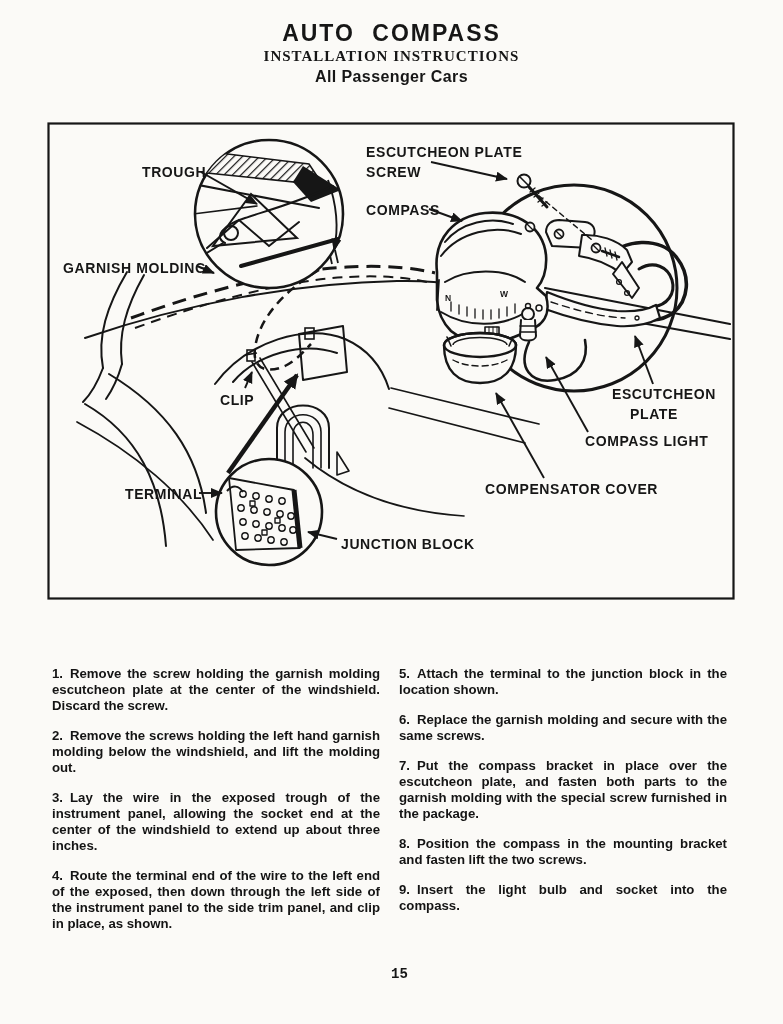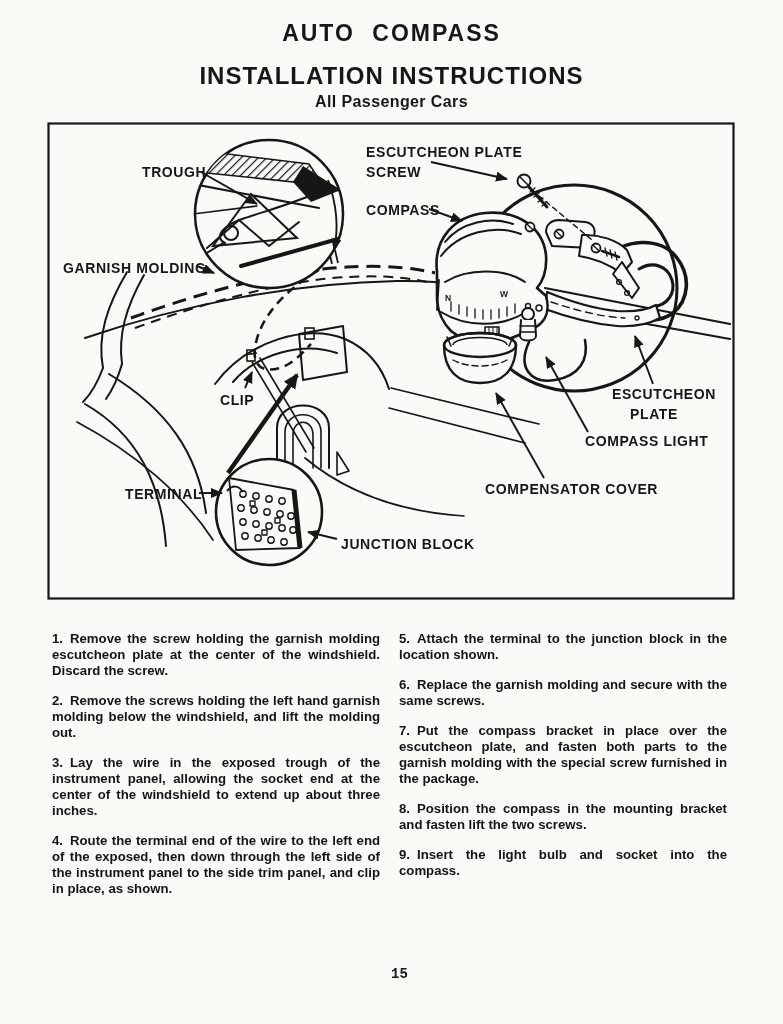--- a/index.html
+++ b/index.html
@@ -3,31 +3,31 @@
 <meta charset="utf-8">
 <style>
   html,body { margin:0; padding:0; background:#e8e8e4; }
   .page {
     position:relative; width:783px; height:1024px; margin:0 auto;
     background:#fbfaf7; color:#161616; overflow:hidden;
     font-family:"Liberation Sans", sans-serif;
   }
   .hdr { position:absolute; top:20px; left:0; width:100%; text-align:center; font-weight:700; }
   .t1 { font-size:23px; letter-spacing:2px; word-spacing:9px; }
-  .t2 { font-size:24px; letter-spacing:1px; margin-top:15px; }
+  .t2 { font-size:15px; letter-spacing:1px; margin-top:1px;font-family:Liberation Serif, serif; }
   .sub { font-size:16px; letter-spacing:0.4px; margin-top:3px; }
   .figure { position:absolute; left:47px; top:122px; width:688px; height:478px; }
   .figure svg { display:block; }
   .figure text {
     font-family:"Liberation Sans", sans-serif; font-weight:700;
     font-size:14px; letter-spacing:0.6px; fill:#161616;
   }
   .figure text.tiny { font-size:8.5px; letter-spacing:0; }
   .col {
-    position:absolute; top:631px; width:328px;
+    position:absolute; top:666px; width:328px;
     font-size:13.2px; font-weight:700; line-height:16px;
     text-align:justify; color:#141414;
   }
   .col-left  { left:52px;  }
   .col-right { left:399px; }
   .step { margin:0 0 14px 0; }
   .step .n { padding-right:7px; }
   .pageno {
     position:absolute; top:966px; left:8px; width:100%;
     text-align:center; font-size:14px; font-weight:700;font-family:Liberation Mono, monospace;

